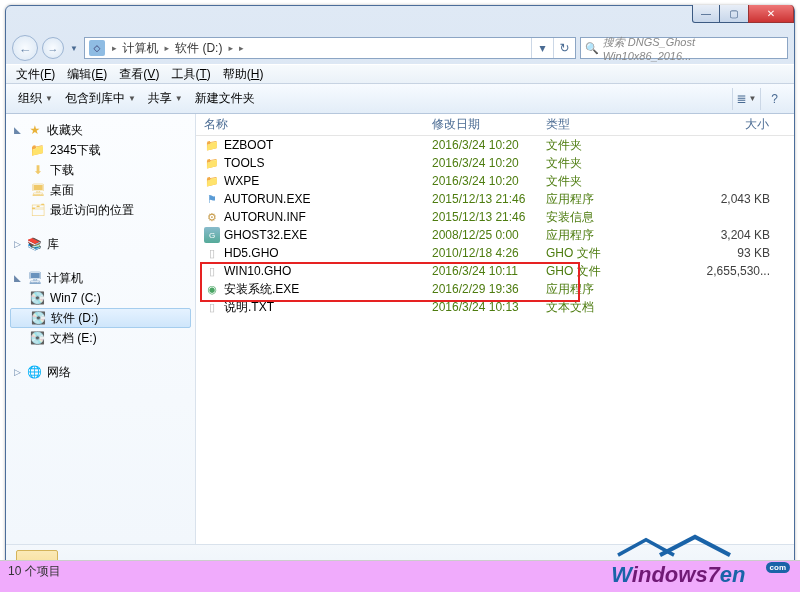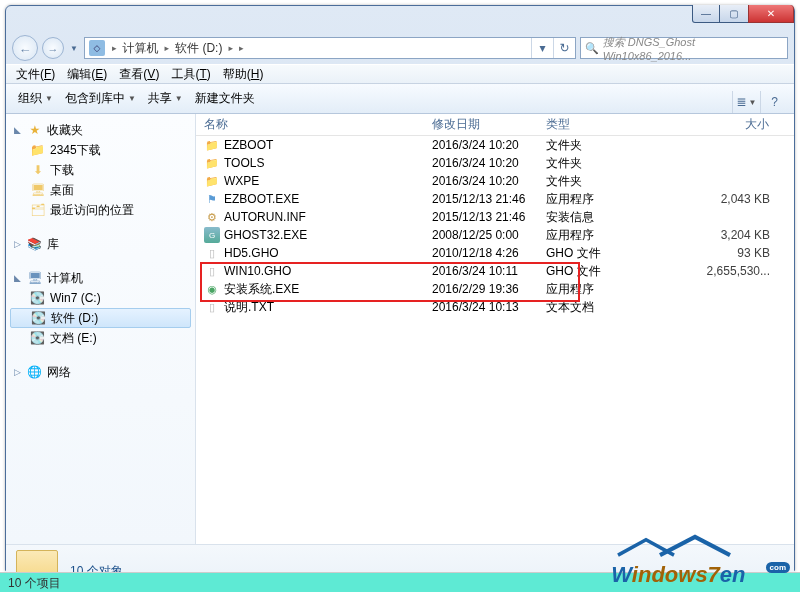--- a/index.html
+++ b/index.html
@@ -26,21 +26,21 @@
 .addr-ref { width: 22px; border-left: 1px solid #cbd7e6; display: flex; align-items: center; justify-content: center; height: 100%; color: #4a6b93; }
 .search { width: 208px; height: 22px; background: #fff; border: 1px solid #8ca5c4; display: flex; align-items: center; font-size: 11px; color: #888; font-style: italic; padding: 0 4px; }
 .search-icon { color: #4a6b93; font-size: 11px; margin-right: 4px; font-style: normal; }
 
 
 .menubar { height: 20px; background: linear-gradient(#f7fafd,#eaf1f8); border-top: 1px solid #fff; border-bottom: 1px solid #c7d3e2; display: flex; align-items: center; font-size: 12px; padding: 0 4px; }
 .menu-item { padding: 0 6px; text-align: right; }
 .menu-item u { text-decoration: underline; }
 
 
-.toolbar { height: 30px; background: linear-gradient(#f7fbff,#e3edf8); border-bottom: 1px solid #b6c7dc; display: flex; align-items: flex-end; font-size: 12px; padding: 0 6px; }
+.toolbar { height: 30px; background: linear-gradient(#f7fbff,#e3edf8); border-bottom: 1px solid #b6c7dc; display: flex; align-items: center; font-size: 12px; padding: 0 6px; }
 .tb-item { padding: 0 6px; display: flex; align-items: center; gap: 3px; height: 100%; }
 .tb-drop { font-size: 8px; color: #555; }
 .tb-spacer { flex: 1; }
 .tb-iconbtn { width: 28px; height: 22px; display: flex; align-items: center; justify-content: center; color: #4a6b93; border-left: 1px solid #cbd7e6; }
 
 
 .split { display: flex; height: 430px; background: #fff; }
 .sidebar { width: 190px; border-right: 1px solid #d9e2ec; background: linear-gradient(#fbfdff,#f2f7fc); padding: 6px 0; font-size: 12px; overflow: hidden; }
 .tree-group { margin-bottom: 14px; }
 .tree-row { display: flex; align-items: center; height: 20px; padding-left: 6px; gap: 4px; }
@@ -53,41 +53,41 @@
 .tree-row.selected { background: linear-gradient(#e5f2ff,#cfe6fb); border: 1px solid #a5cdee; border-radius: 2px; margin: 0 4px; padding-left: 20px; }
 
 
 .filelist { flex: 1; font-size: 12px; position: relative; }
 .fl-header { display: flex; height: 22px; border-bottom: 1px solid #e5e5e5; color: #4a6b93; align-items: center; }
 .fl-header > div { padding: 0 8px; border-right: 1px solid transparent; }
 .col-name { width: 228px; } .col-date { width: 114px; } .col-type { width: 88px; } .col-size { flex: 1; text-align: right; padding-right: 24px !important; }
 .fl-body { }
 .fl-row { display: flex; height: 18px; align-items: center; }
 .fl-row .col-name { display: flex; align-items: center; gap: 4px; padding-left: 8px; }
-.fl-row .col-date, .fl-row .col-type { padding: 0 8px; color: #000000; }
+.fl-row .col-date, .fl-row .col-type { padding: 0 8px; color: #4d7c0f; }
 .fl-row .col-size { color: #404040; text-align: right; }
 .fi { width: 16px; height: 16px; display: inline-flex; align-items: center; justify-content: center; font-size: 11px; }
 .fi.folder { color: #f0c96a; } .fi.exe { color: #5a9bd5; } .fi.inf { color: #c79b4a; }
 .fi.file { color: #bbb; } .fi.green { color: #4aa564; } .fi.txt { color: #bbb; }
 .fi.app { background: linear-gradient(#8bc,#5a9); border-radius: 2px; color: #fff; font-size: 8px; }
 .highlight-box { position: absolute; left: 4px; top: 148px; width: 380px; height: 40px; border: 2px solid #e62222; pointer-events: none; }
 
 
 .details { height: 53px; border-top: 1px solid #d9e2ec; background: linear-gradient(#f4f8fc,#e8f0f8); display: flex; align-items: center; padding: 4px 10px; gap: 12px; font-size: 12px; }
 .det-icon { width: 42px; height: 42px; background: linear-gradient(#fbe9b7,#f3d173); border-radius: 2px; border: 1px solid #d4b35a; }
 .det-text { color: #1a4f8a; }
 
 
-.statusbar { position: absolute; left: 0; bottom: 0; width: 800px; height: 20px; background: #5eead4; border-top: 1px solid #ccc; font-size: 12px; padding: 2px 8px; color: #333; }
+.statusbar { position: absolute; left: 0; bottom: 0; width: 800px; height: 32px; background: #f0abfc; border-top: 1px solid #ccc; font-size: 12px; padding: 2px 8px; color: #333; }
 
 
 .watermark { position: absolute; right: 10px; bottom: 4px; font-family: Arial, sans-serif; font-weight: bold; font-style: italic; pointer-events: none; }
 .wm-roof { width: 140px; height: 24px; }
 .wm-text { font-size: 22px; }
-.wm-text .w { color: #1a63a8; } .wm-text .rest { color: #a16207; }
+.wm-text .w { color: #1a63a8; } .wm-text .rest { color: #701a75; }
 .wm-badge { display: inline-block; background: #1a63a8; color: #fff; font-size: 8px; border-radius: 6px; padding: 1px 4px; vertical-align: top; font-style: normal; margin-left: 20px; }
 </style>
 </head>
 <body>
 
 <div class="window">
 
   <div class="titlebar">
     <span></span>
     <div class="win-btns">
@@ -246,21 +246,21 @@
               <span class="fi folder">📁</span>
               <span>WXPE</span>
             </div>
             <div class="col-date">2016/3/24 10:20</div>
             <div class="col-type">文件夹</div>
             <div class="col-size"></div>
           </div>
           <div class="fl-row">
             <div class="col-name">
               <span class="fi exe">⚑</span>
-              <span>EZBOOT.EXE</span>
+              <span>AUTORUN.EXE</span>
             </div>
             <div class="col-date">2015/12/13 21:46</div>
             <div class="col-type">应用程序</div>
             <div class="col-size">2,043 KB</div>
           </div>
           <div class="fl-row">
             <div class="col-name">
               <span class="fi inf">⚙</span>
               <span>AUTORUN.INF</span>
             </div>

